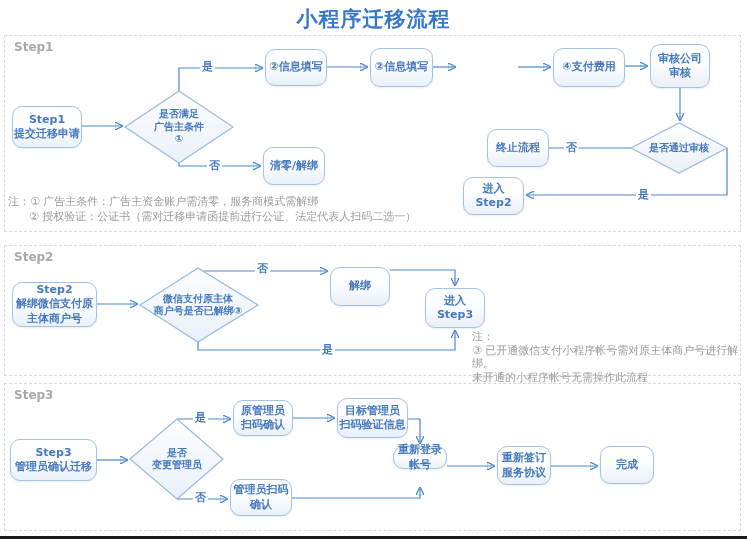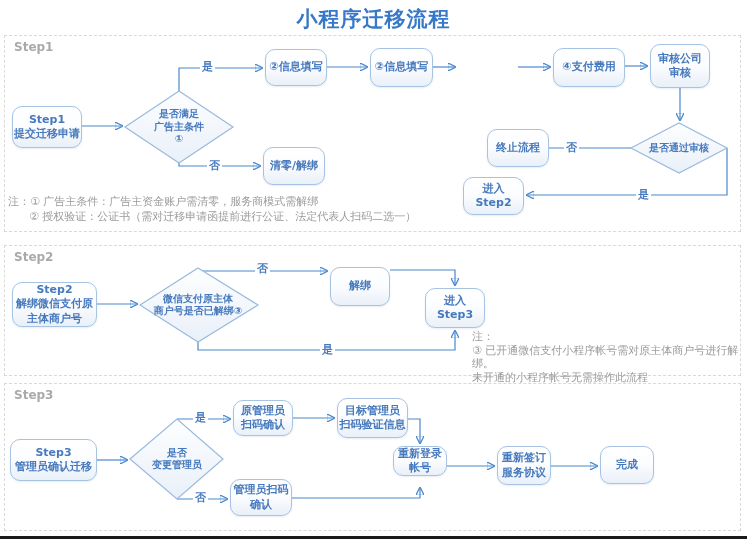--- a/index.html
+++ b/index.html
@@ -135,21 +135,21 @@
   <div class="node" style="left:10px;top:439px;width:87px;height:42px;">Step3
 管理员确认迁移</div>
   <div class="dtext" style="left:132px;top:444px;width:90px;height:30px;">是否
 变更管理员</div>
   <div class="node" style="left:233px;top:400px;width:60px;height:36px;">原管理员
 扫码确认</div>
   <div class="node" style="left:337px;top:398px;width:71px;height:40px;">目标管理员
 扫码验证信息</div>
   <div class="node" style="left:230px;top:479px;width:62px;height:37px;">管理员扫码
 确认</div>
-  <div class="node" style="left:393px;top:446px;width:54px;height:30px;">重新登录
+  <div class="node" style="left:393px;top:446px;width:54px;height:23px;">重新登录
 帐号</div>
   <div class="node" style="left:497px;top:446px;width:54px;height:39px;">重新签订
 服务协议</div>
   <div class="node" style="left:600px;top:446px;width:54px;height:38px;">完成</div>
 
   <div class="edge-label" style="left:200px;top:60px;">是</div>
   <div class="edge-label" style="left:207px;top:159px;">否</div>
   <div class="edge-label" style="left:564px;top:141px;">否</div>
   <div class="edge-label" style="left:636px;top:188px;">是</div>
   <div class="edge-label" style="left:255px;top:262px;">否</div>

